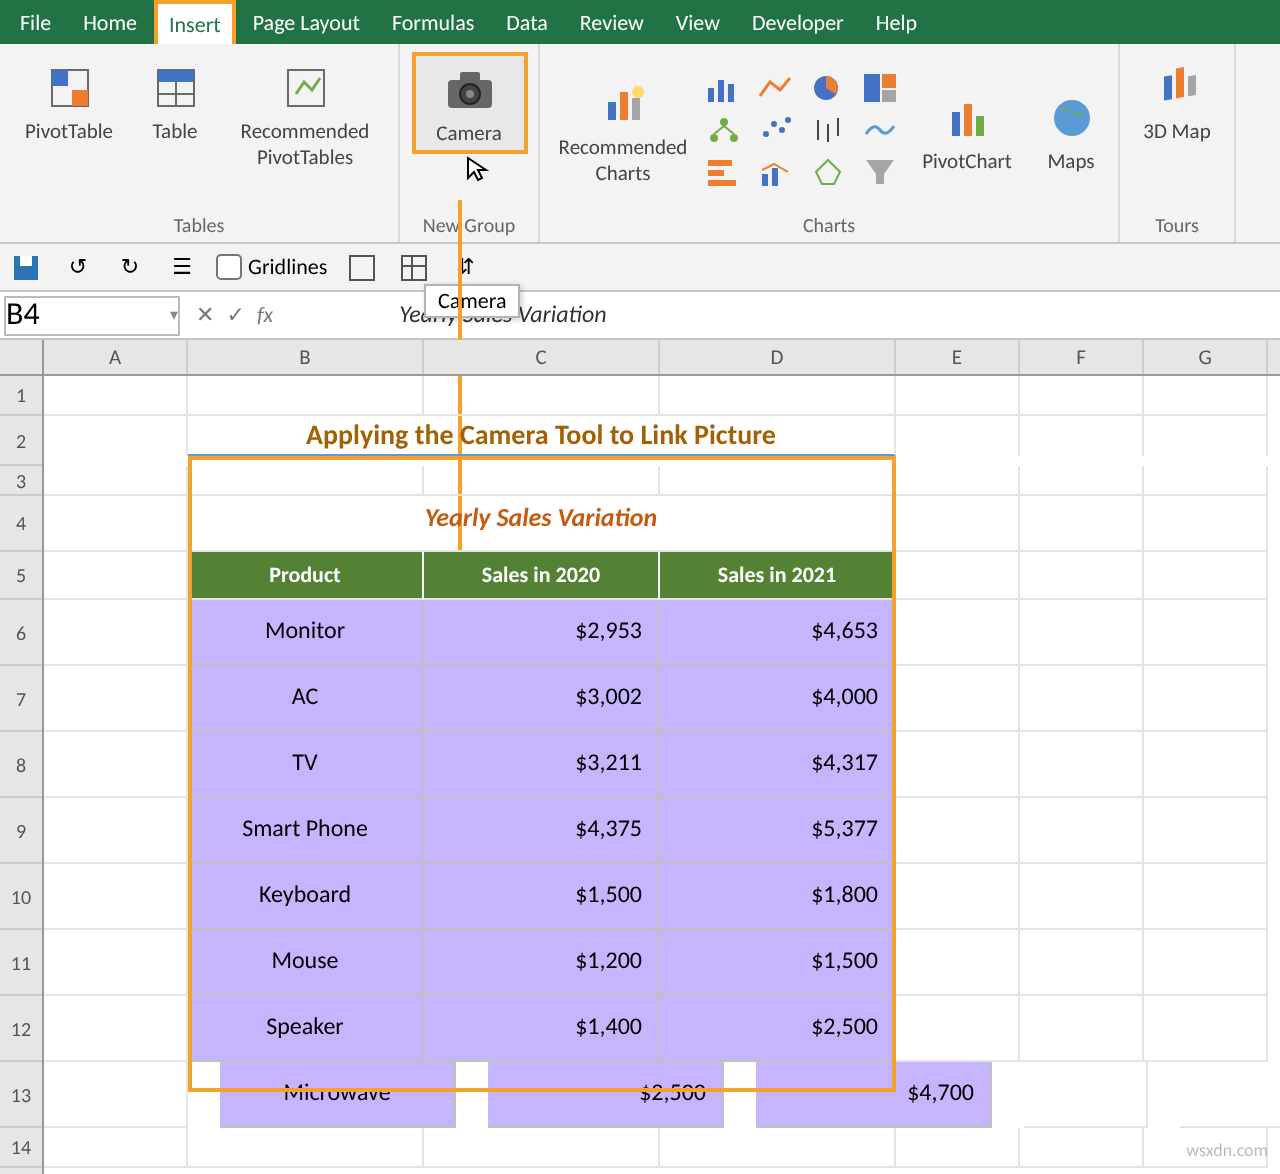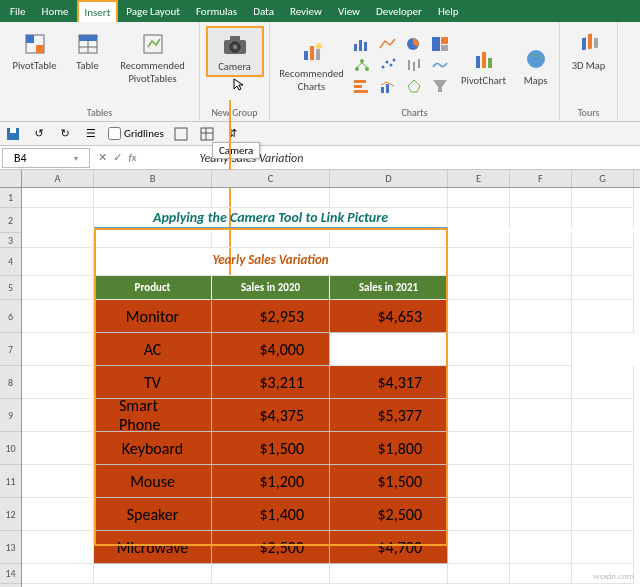--- a/index.html
+++ b/index.html
@@ -20,45 +20,45 @@
 .grp-label{font-size:10px;color:#666;text-align:center;margin-top:1px}
 .mini-grid{display:grid;grid-template-columns:repeat(4,22px);grid-template-rows:repeat(3,20px);gap:1px 4px;align-items:center}
 .mini-grid .c svg{display:block}
 
 
 .qat{height:24px;background:#f3f3f3;border-bottom:1px solid #c6c6c6;display:flex;align-items:center;font-size:11px;padding-left:4px;gap:8px}
 .qat .qi{width:18px;height:18px;display:flex;align-items:center;justify-content:center}
 
 
 .fbarrow{height:24px;border-bottom:1px solid #c6c6c6;display:flex;align-items:center;background:#fff;position:relative}
-.namebox{width:88px;height:20px;border:1px solid #bbb;margin-left:2px;padding:0 11px;font-size:12px;display:flex;align-items:center}
+.namebox{width:88px;height:20px;border:1px solid #bbb;margin-left:2px;padding:0 0;font-size:16px;display:flex;align-items:center}
 .namebox::after{content:"▾";color:#888;font-size:8px;margin-left:auto}
 .fb-btns{display:flex;margin:0 8px;gap:6px;color:#777;font-size:11px}
 .formula-input{flex:1;height:20px;border:none;font-size:12px;font-style:italic;color:#333;padding-left:55px}
 .tooltip{position:absolute;left:212px;top:-4px;background:#fff;border:1px solid #b3b3b3;padding:1px 6px;font-size:11px;box-shadow:1px 1px 3px rgba(0,0,0,.2)}
 
 
 .sheet{display:flex;height:calc(587px - 22px - 100px - 24px - 24px - 0px)}
 .rowhdrs{background:#e6e6e6;border-right:1px solid #999;width:22px}
 .rowhdrs .rh{height:20px;border-bottom:1px solid #ccc;font-size:10px;color:#555;display:flex;align-items:center;justify-content:center}
 .rowhdrs .rh:first-child{height:18px;background:#e6e6e6;border-bottom:1px solid #999}
 .gridwrap{flex:1;overflow:hidden;position:relative}
 .colhead{display:grid;grid-template-columns:72px 118px 118px 118px 62px 62px 62px;height:18px;background:#e6e6e6;border-bottom:1px solid #999}
 .colhead .ch{border-right:1px solid #ccc;font-size:10.5px;color:#555;display:flex;align-items:center;justify-content:center}
 .rows{display:grid;grid-template-columns:72px 118px 118px 118px 62px 62px 62px}
 .cell{height:20px;border-right:1px solid #e3e3e3;border-bottom:1px solid #e3e3e3}
 
 
 .title-row{height:25px}
 .title-row .cell{border-bottom:none}
-.title-text{grid-column:2/5;display:flex;align-items:center;justify-content:center;font-weight:bold;font-style:italic;color:#0f766e;font-size:14px;border-bottom:1.5px solid #5b9bd5!important}
+.title-text{grid-column:2/5;display:flex;align-items:center;justify-content:center;font-weight:bold;color:#a16207;font-size:14px;border-bottom:1.5px solid #5b9bd5!important}
 .sel-zone{position:absolute;left:72px;top:58px;width:354px;height:318px;border:2px solid #f7a02b;pointer-events:none}
 .tbl-title{grid-column:2/5;font-weight:bold;font-style:italic;color:#c55a11;font-size:13px;text-align:center;padding-top:4px}
 .hdr{background:#548235;color:#fff;font-weight:bold;font-size:11px;display:flex;align-items:center;justify-content:center;border-right:1px solid #fff!important}
-.body-cell{background:#c2410c;font-size:16px;border-right:1px solid #bfbfbf!important;border-bottom:1px solid #bfbfbf!important;padding:0 25px;display:flex;align-items:center}
+.body-cell{background:#c4b5fd;font-size:12px;border-right:1px solid #bfbfbf!important;border-bottom:1px solid #bfbfbf!important;padding:0 8px;display:flex;align-items:center}
 .body-cell.prod{justify-content:center}
 .body-cell.val{justify-content:flex-end}
 .datarow .cell{height:28px}
 .watermark{position:absolute;right:6px;bottom:6px;font-size:9px;color:#bbb}
 .callout{position:absolute;left:229px;top:100px;width:0;height:196px;border-left:2px solid #f7a02b;pointer-events:none}
 .callout::after{content:"";position:absolute;bottom:-6px;left:-5px;border:4px solid transparent;border-top-color:#f7a02b}
 </style>
 </head>
 <body>
 
@@ -390,20 +390,21 @@
   <div class="cell body-cell prod" style="height:33px">Monitor</div>
   <div class="cell body-cell val" style="height:33px">$2,953</div>
   <div class="cell body-cell val" style="height:33px">$4,653</div>
   <div class="cell" style="height:33px"></div>
           <div class="cell" style="height:33px"></div>
           <div class="cell" style="height:33px"></div>
         </div>
         <div class="rows datarow" style="height: 33px;">
           <div class="cell" style="height:33px"></div>
   <div class="cell body-cell prod" style="height:33px">AC</div>
+  <div class="cell body-cell val" style="height:33px">$3,002</div>
   <div class="cell body-cell val" style="height:33px">$4,000</div>
   <div class="cell" style="height:33px"></div>
           <div class="cell" style="height:33px"></div>
           <div class="cell" style="height:33px"></div>
         </div>
         <div class="rows datarow" style="height: 33px;">
           <div class="cell" style="height:33px"></div>
   <div class="cell body-cell prod" style="height:33px">TV</div>
   <div class="cell body-cell val" style="height:33px">$3,211</div>
   <div class="cell body-cell val" style="height:33px">$4,317</div>
@@ -440,21 +441,21 @@
         </div>
         <div class="rows datarow" style="height: 33px;">
           <div class="cell" style="height:33px"></div>
   <div class="cell body-cell prod" style="height:33px">Speaker</div>
   <div class="cell body-cell val" style="height:33px">$1,400</div>
   <div class="cell body-cell val" style="height:33px">$2,500</div>
   <div class="cell" style="height:33px"></div>
           <div class="cell" style="height:33px"></div>
           <div class="cell" style="height:33px"></div>
         </div>
-        <div class="rows datarow" style="height: 33px;">
+        <div class="rows datarow" style="height: 33px; gap: 16px;">
           <div class="cell" style="height:33px"></div>
   <div class="cell body-cell prod" style="height:33px">Microwave</div>
   <div class="cell body-cell val" style="height:33px">$2,500</div>
   <div class="cell body-cell val" style="height:33px">$4,700</div>
   <div class="cell" style="height:33px"></div>
           <div class="cell" style="height:33px"></div>
           <div class="cell" style="height:33px"></div>
         </div>
       </div>
 

